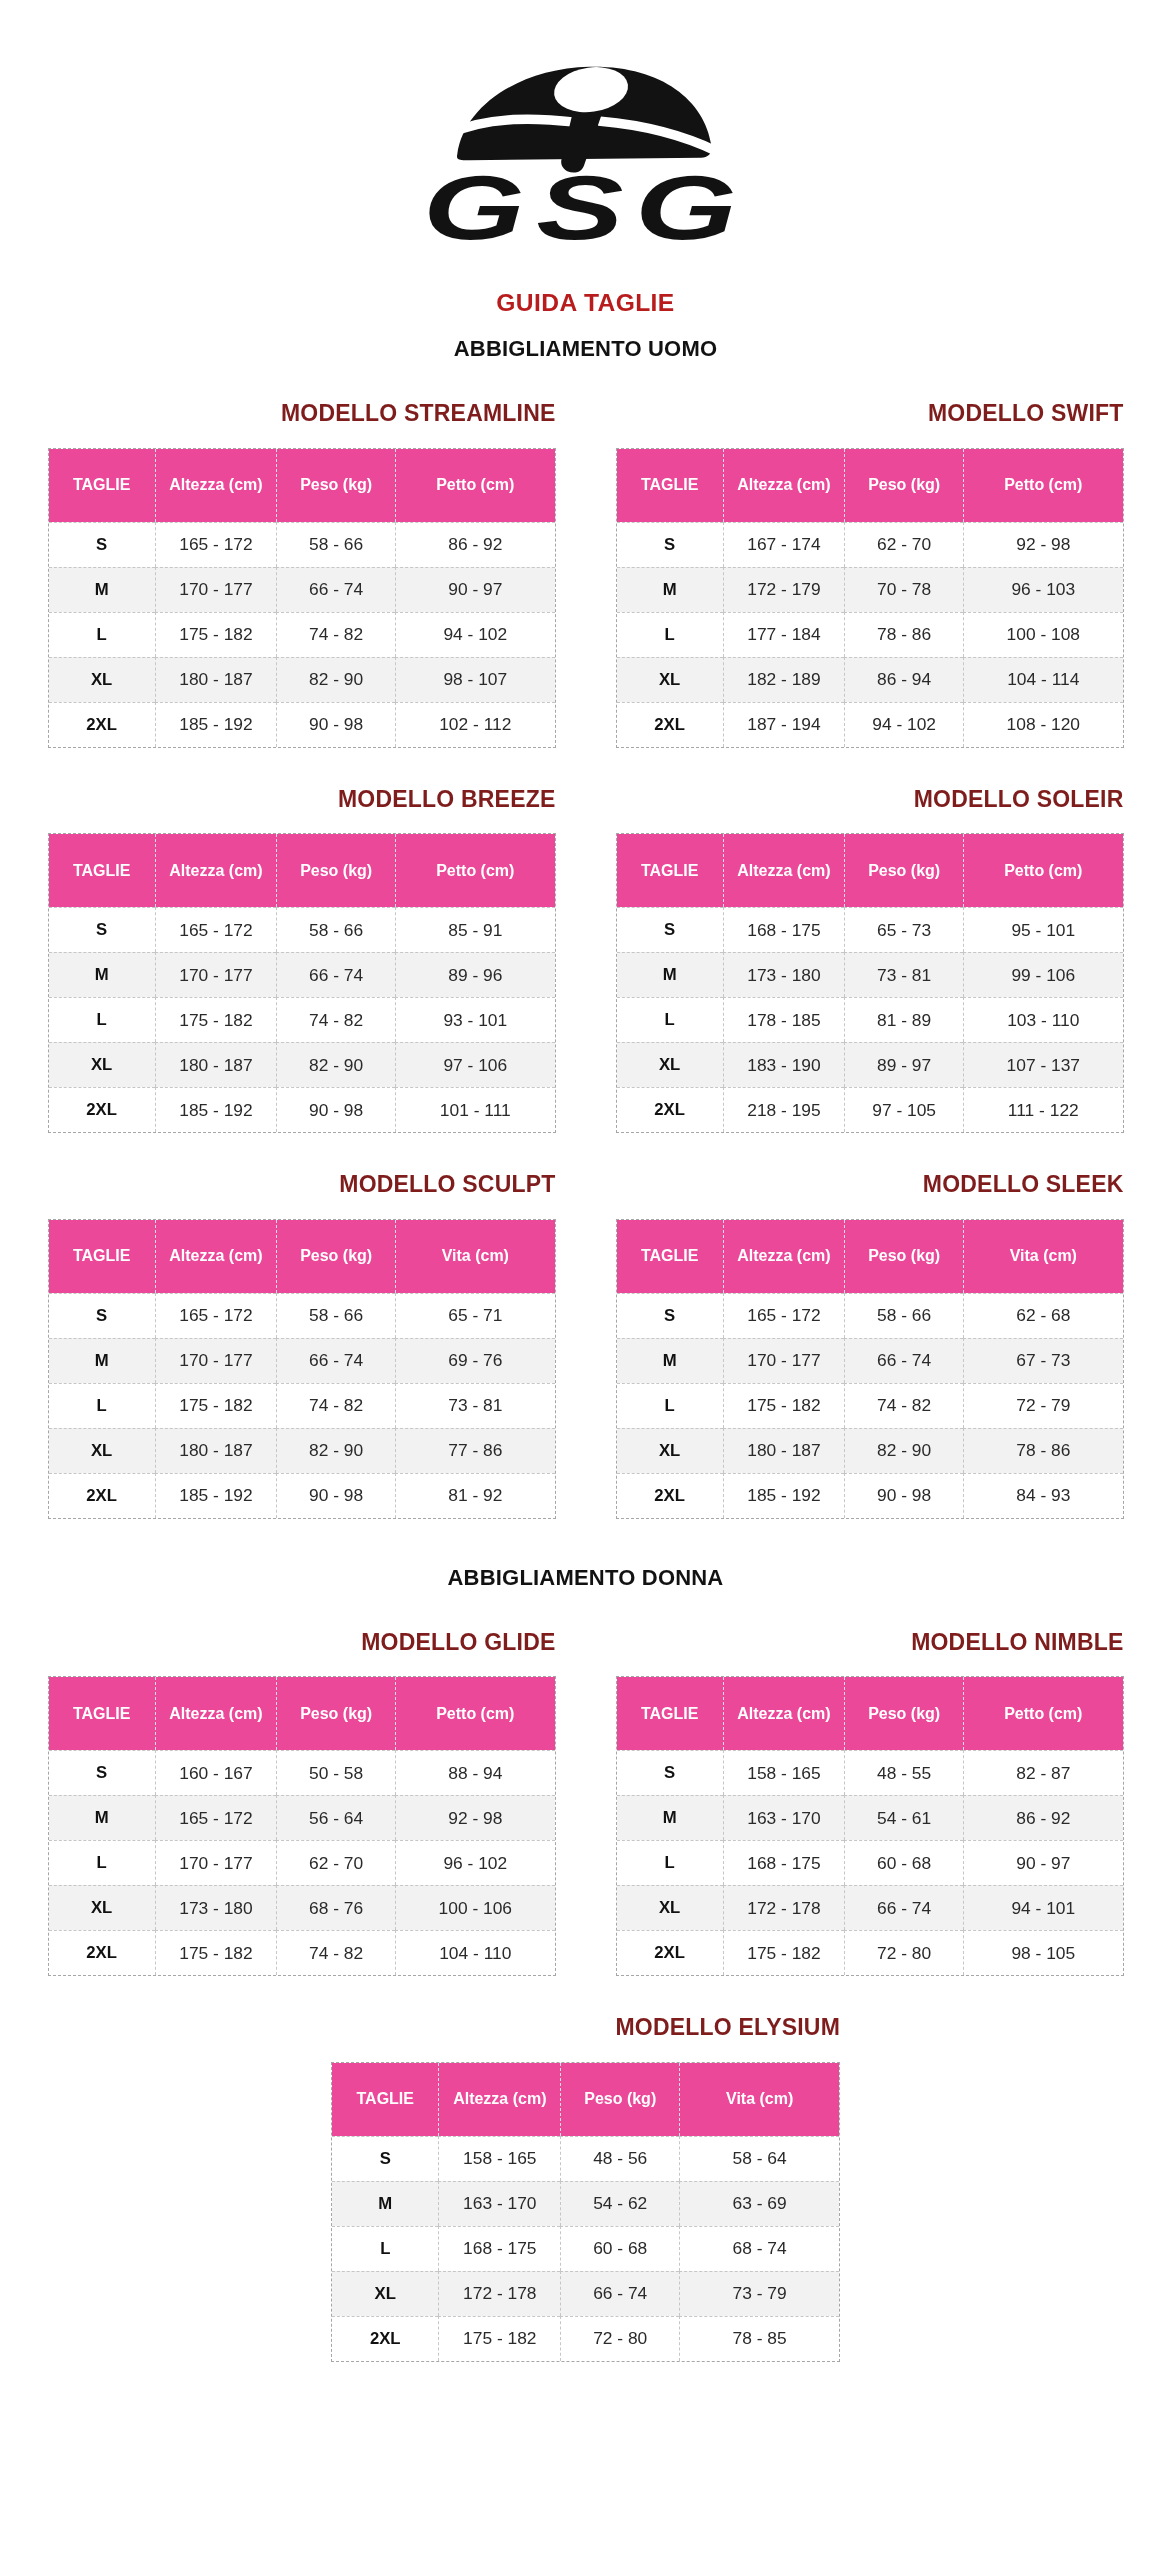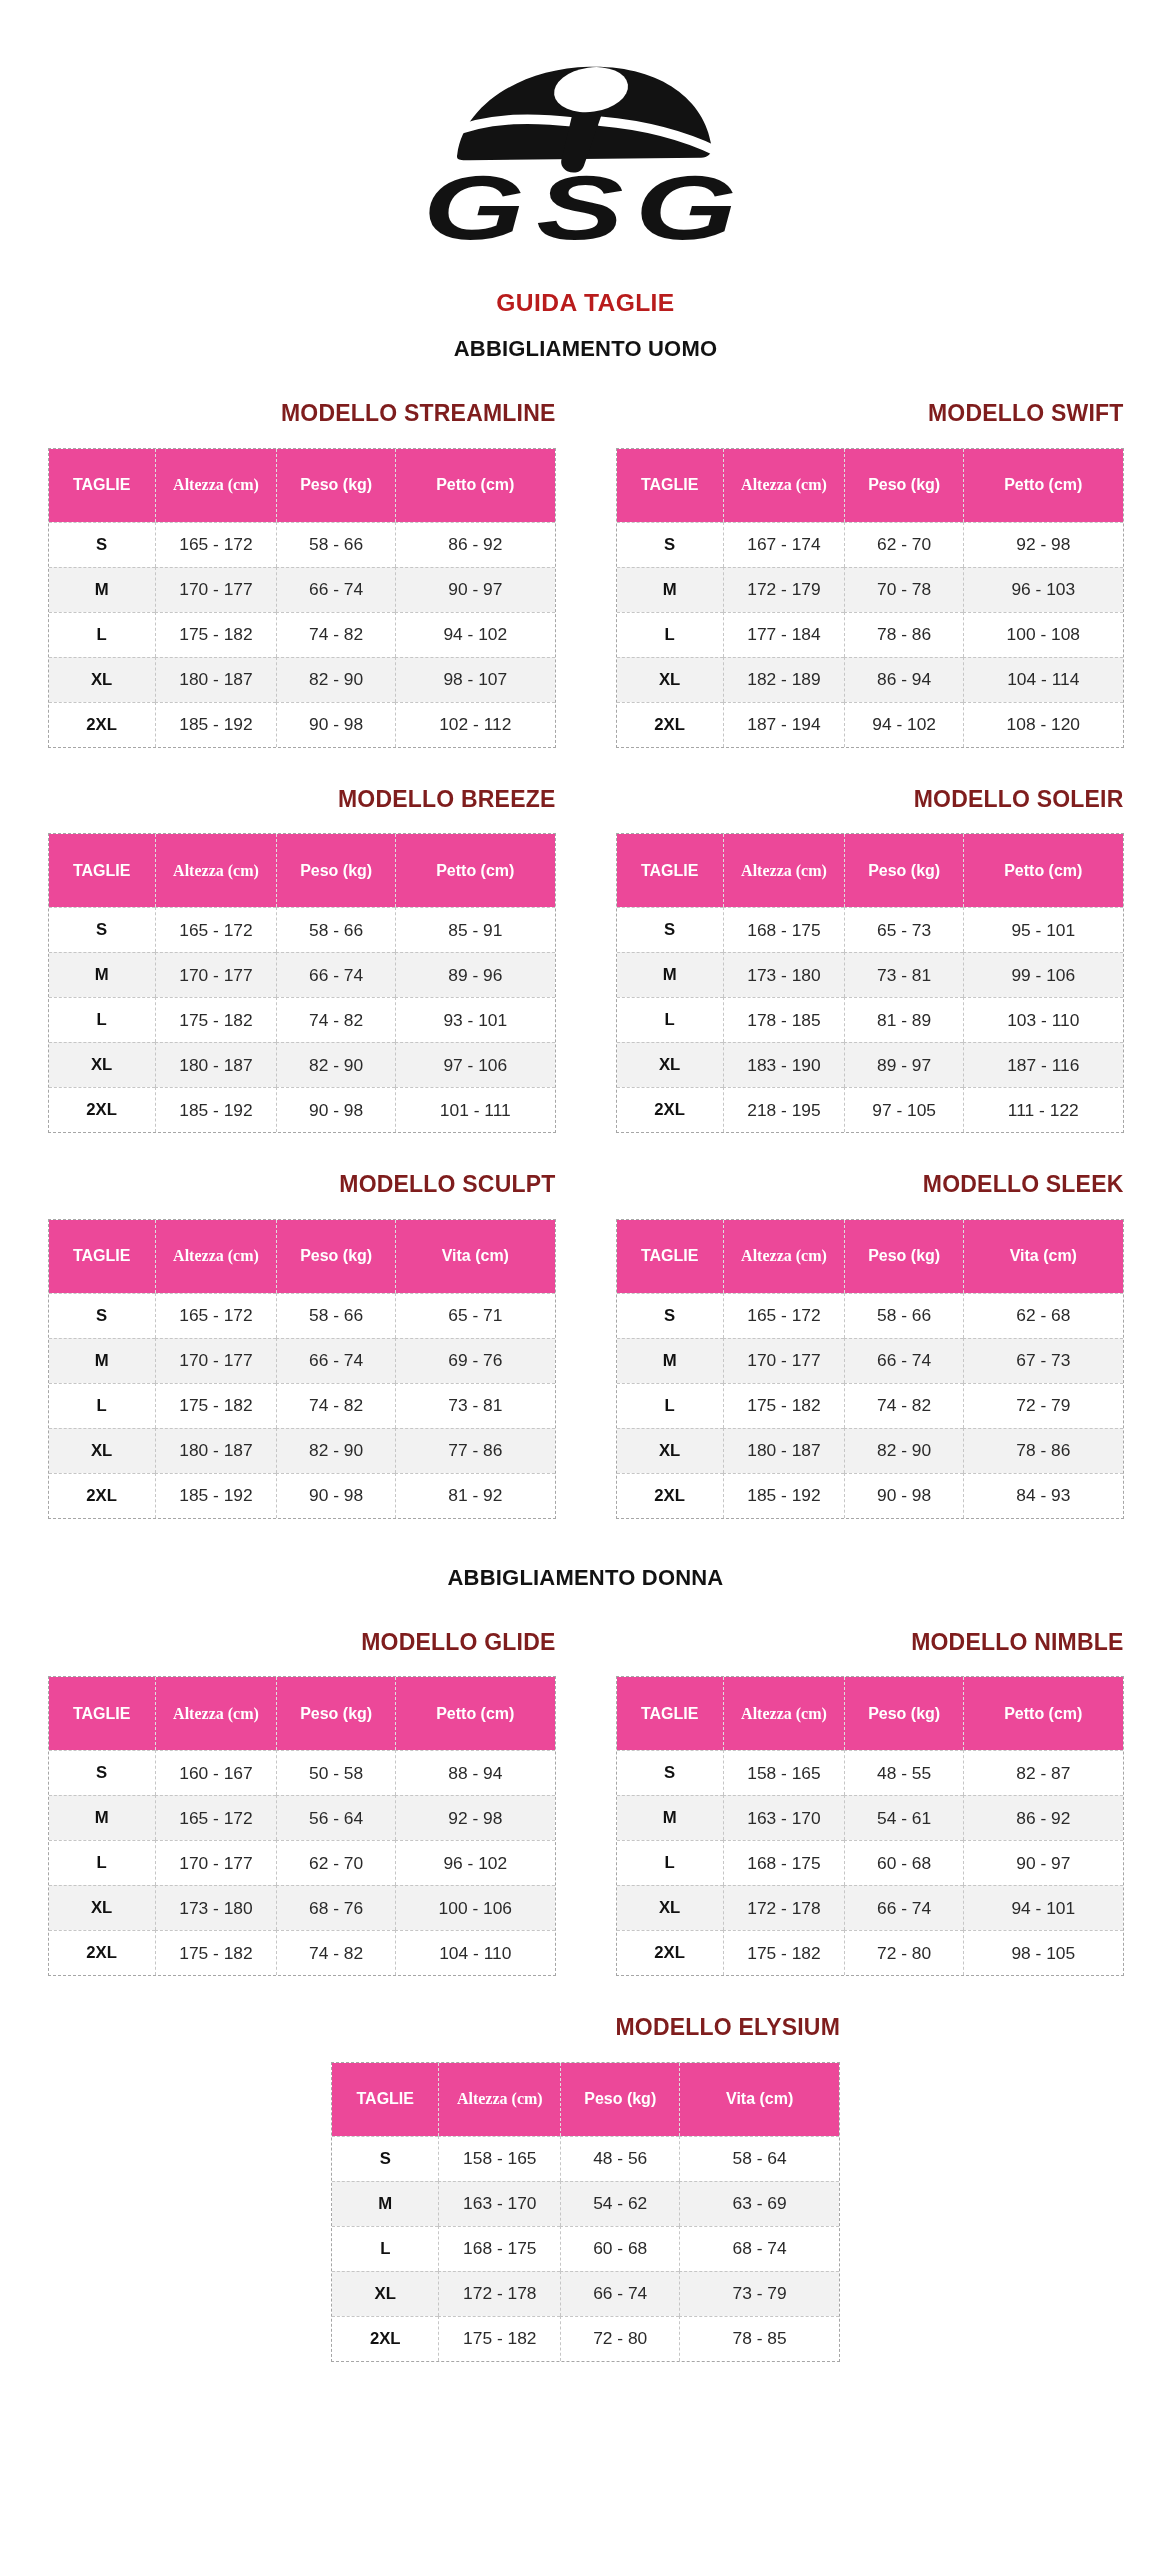--- a/index.html
+++ b/index.html
@@ -35,21 +35,21 @@
     margin: 0 0 20.6px; letter-spacing: 0.2px; color: #7f1d1d;
   }
 
   table.size-table {
     width: 100%;
     border-collapse: separate; border-spacing: 0;
     border: 0.8px dashed #a6a6a6;
     table-layout: fixed;
   }
   .size-table th:nth-child(1) { width: 21%; }
-  .size-table th:nth-child(2) { width: 24%; font-family: Liberation Serif, serif; }
+  .size-table th:nth-child(2) { width: 24%; }
   .size-table th:nth-child(3) { width: 23.5%; }
   .size-table th:nth-child(4) { width: 31.5%; }
 
   .size-table th {
     background: #ec4899; color: #ffffff;
     font-size: 16px; font-weight: bold;
     height: 73px; text-align: center; vertical-align: middle;
     border-left: 0.8px dashed #dedede;
     padding: 0 3.2px;
   }
@@ -264,21 +264,21 @@
               <tr>
                 <td class="size-cell">L</td>
                 <td class="value-cell">178 - 185</td>
                 <td class="value-cell">81 - 89</td>
                 <td class="value-cell">103 - 110</td>
               </tr>
               <tr>
                 <td class="size-cell">XL</td>
                 <td class="value-cell">183 - 190</td>
                 <td class="value-cell">89 - 97</td>
-                <td class="value-cell">187 - 116</td>
+                <td class="value-cell">107 - 137</td>
               </tr>
               <tr>
                 <td class="size-cell">2XL</td>
                 <td class="value-cell">218 - 195</td>
                 <td class="value-cell">97 - 105</td>
                 <td class="value-cell">111 - 122</td>
               </tr>
             </tbody>
           </table>
         </div>

